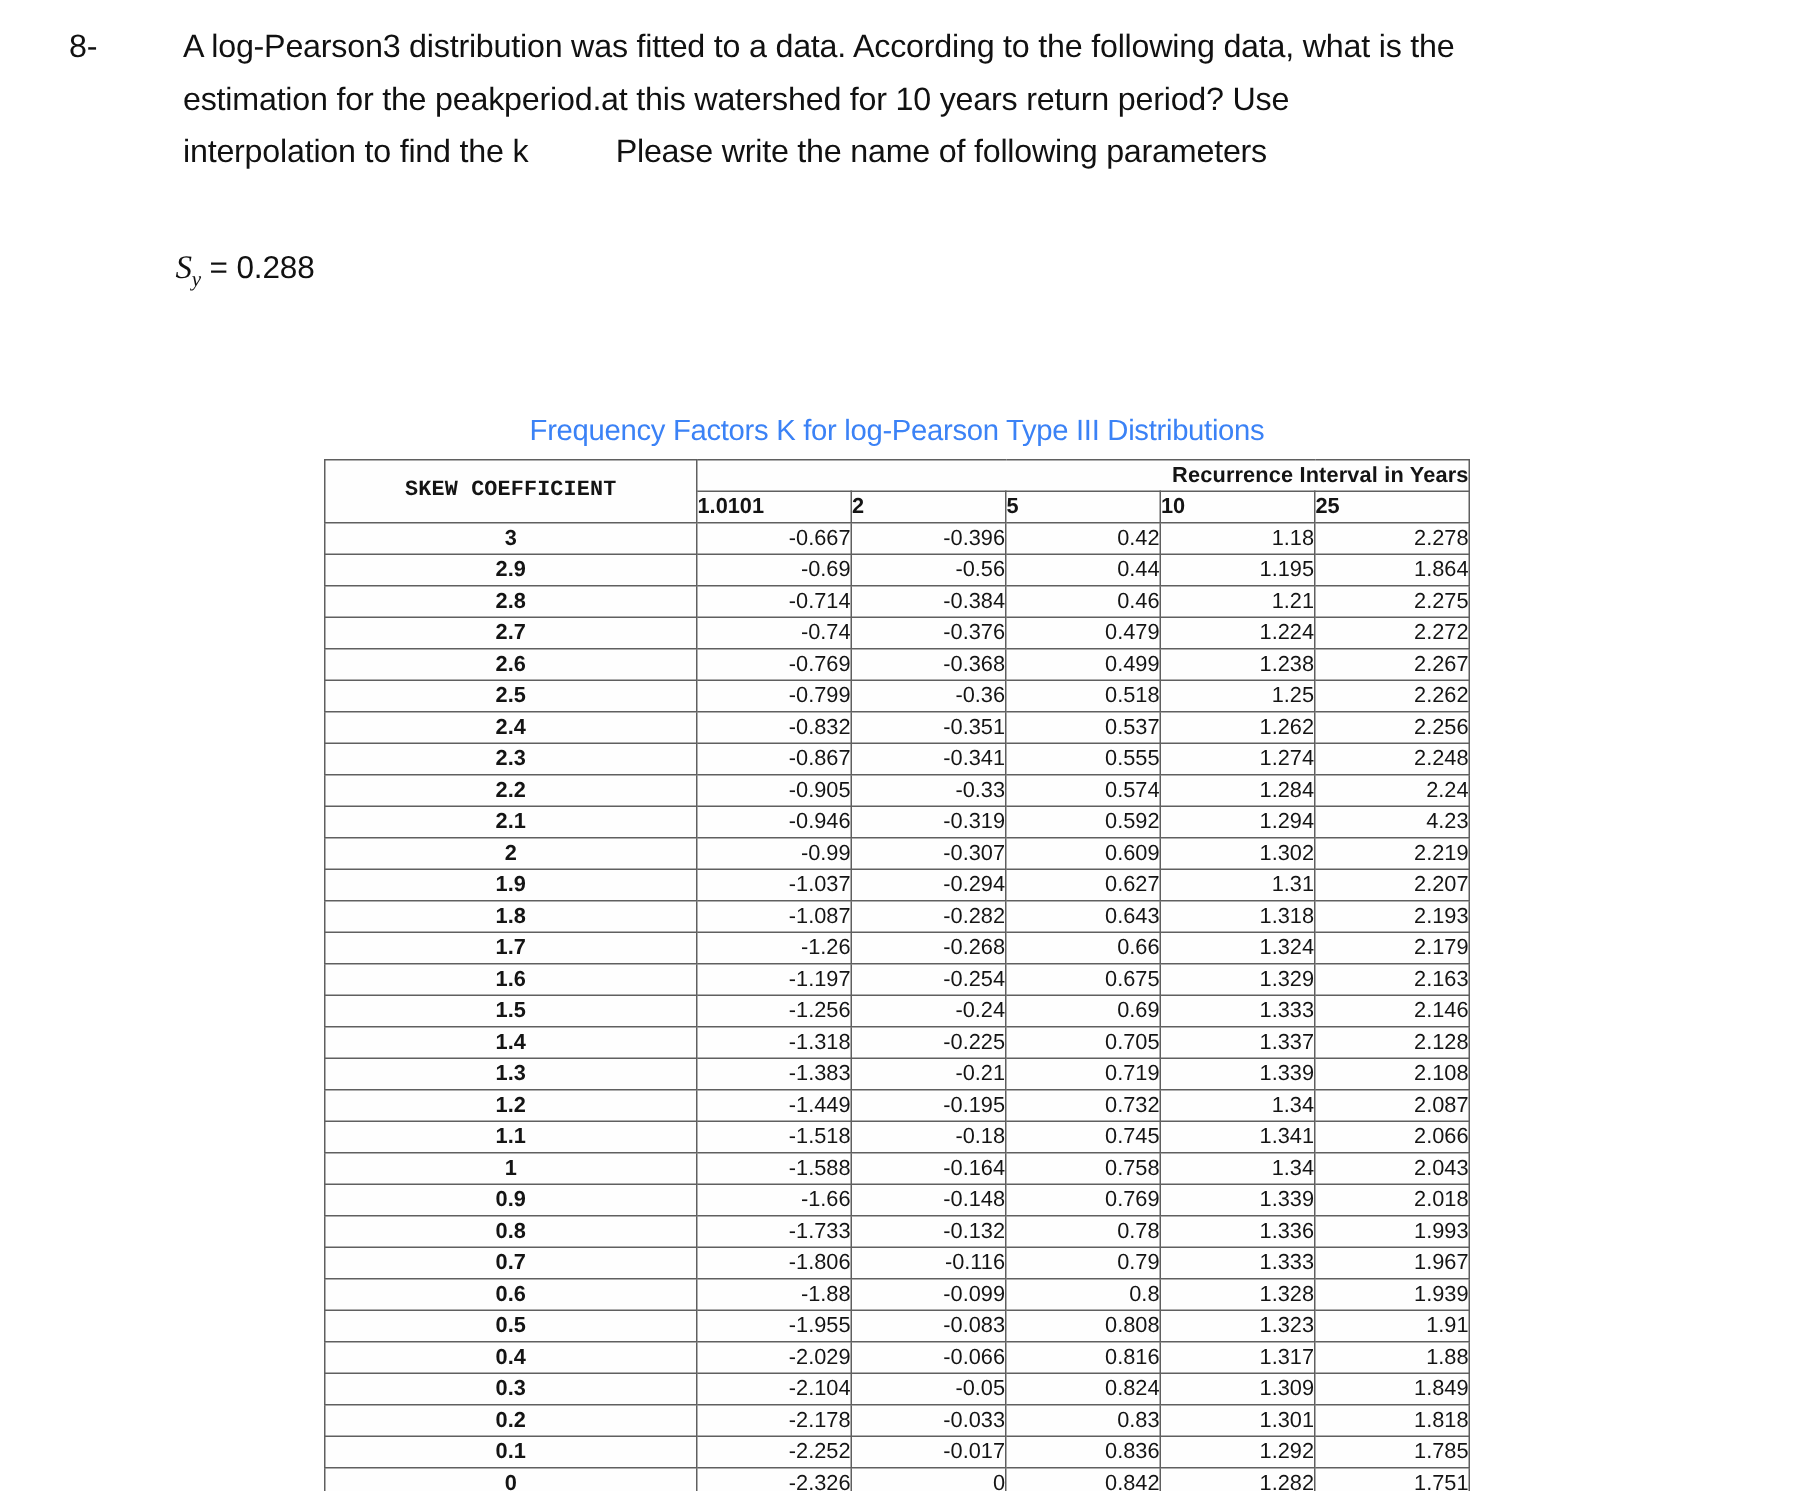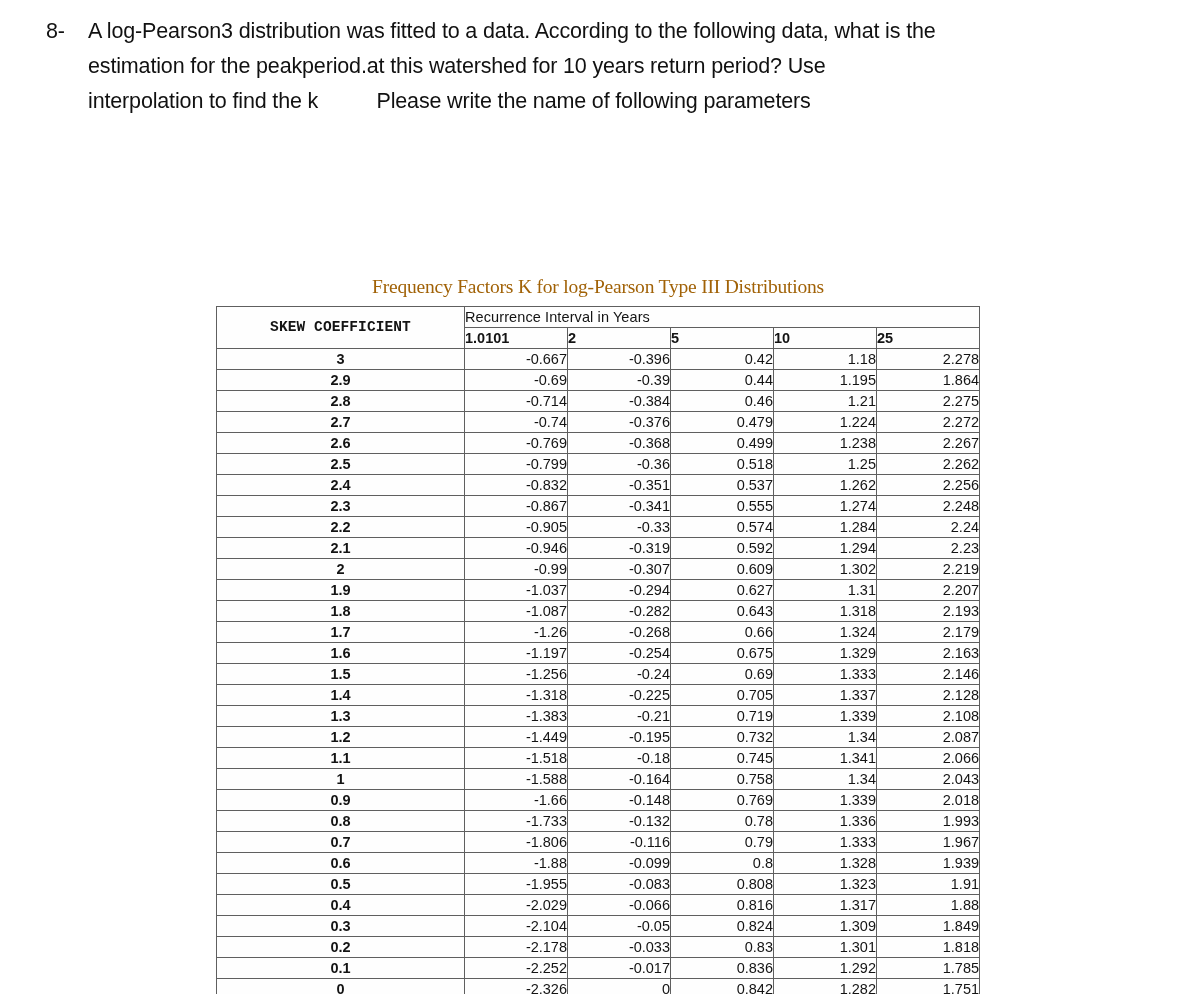--- a/index.html
+++ b/index.html
@@ -32,20 +32,21 @@
     width: 42px;
     font-size: 21.5px;
     line-height: 35px;
     letter-spacing: -0.1px;
   }
   #question-text {
     flex: 1 1 auto;
     font-size: 21.5px;
     line-height: 35px;
     letter-spacing: -0.15px;
+    margin-left: 34px;
   }
   .q-line {
     white-space: pre;
     display: block;
   }
 
   
   #parameters-block {
     position: absolute;
     left: 94px;
@@ -90,22 +91,21 @@
 
   
   #table-title {
     position: absolute;
     left: 216px;
     top: 276px;
     width: 764px;
     text-align: center;
     font-size: 19.5px;
     letter-spacing: -0.2px;
-    color: #a16207;
-    font-family: Liberation Serif, serif;
+    color: #3b82f6;
   }
 
   
   #k-table-wrap {
     position: absolute;
     left: 216px;
     top: 306px;
     width: 764px;
   }
   table.k-table {
@@ -126,22 +126,22 @@
   }
   th.skew-head {
     font-size: 16.5px;
     font-weight: bold;
     text-align: center;
     letter-spacing: 0.1px;
     font-family: Liberation Mono, monospace;
   }
   th.recur-head {
     font-size: 15.5px;
-    font-weight: normal;
-    text-align: left;
+    font-weight: bold;
+    text-align: right;
     height: 19px;
     letter-spacing: 0.1px;
   }
   th.ri-head {
     font-size: 15px;
     font-weight: bold;
     text-align: left;
     padding-right: 22px;
     height: 20px;
   }
@@ -167,20 +167,23 @@
     <div id="question-number">8-</div>
     <div id="question-text">
       <span class="q-line">A log-Pearson3 distribution was fitted to a data. According to the following data, what is the</span>
       <span class="q-line">estimation for the peakperiod.at this watershed for 10 years return period? Use</span>
       <span class="q-line">interpolation to find the k          Please write the name of following parameters</span>
     </div>
   </div>
 </div>
 
 <div id="parameters-block">
+  <div class="param-line">
+    <span class="param-sym"><span>S</span><sub>y</sub></span><span class="param-val"> </span><span class="param-val">=</span><span class="param-val"> </span><span class="param-val">0.288</span>
+  </div>
 </div>
 
 <div id="table-title">Frequency Factors K for log-Pearson Type III Distributions</div>
 
 <div id="k-table-wrap">
   <table class="k-table">
     <colgroup>
       <col class="c-skew">
         <col class="c-val">
         <col class="c-val">
@@ -206,21 +209,21 @@
           <td class="skew-cell">3</td>
           <td class="val-cell">-0.667</td>
           <td class="val-cell">-0.396</td>
           <td class="val-cell">0.42</td>
           <td class="val-cell">1.18</td>
           <td class="val-cell">2.278</td>
         </tr>
         <tr>
           <td class="skew-cell">2.9</td>
           <td class="val-cell">-0.69</td>
-          <td class="val-cell">-0.39</td>
+          <td class="val-cell">-0.56</td>
           <td class="val-cell">0.44</td>
           <td class="val-cell">1.195</td>
           <td class="val-cell">1.864</td>
         </tr>
         <tr>
           <td class="skew-cell">2.8</td>
           <td class="val-cell">-0.714</td>
           <td class="val-cell">-0.384</td>
           <td class="val-cell">0.46</td>
           <td class="val-cell">1.21</td>
@@ -273,21 +276,21 @@
           <td class="val-cell">0.574</td>
           <td class="val-cell">1.284</td>
           <td class="val-cell">2.24</td>
         </tr>
         <tr>
           <td class="skew-cell">2.1</td>
           <td class="val-cell">-0.946</td>
           <td class="val-cell">-0.319</td>
           <td class="val-cell">0.592</td>
           <td class="val-cell">1.294</td>
-          <td class="val-cell">2.23</td>
+          <td class="val-cell">4.23</td>
         </tr>
         <tr>
           <td class="skew-cell">2</td>
           <td class="val-cell">-0.99</td>
           <td class="val-cell">-0.307</td>
           <td class="val-cell">0.609</td>
           <td class="val-cell">1.302</td>
           <td class="val-cell">2.219</td>
         </tr>
         <tr>

